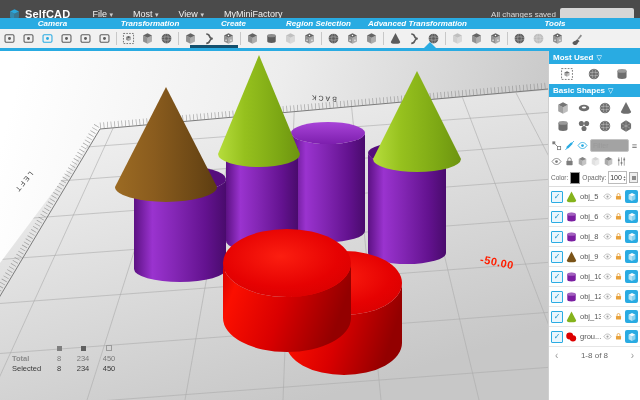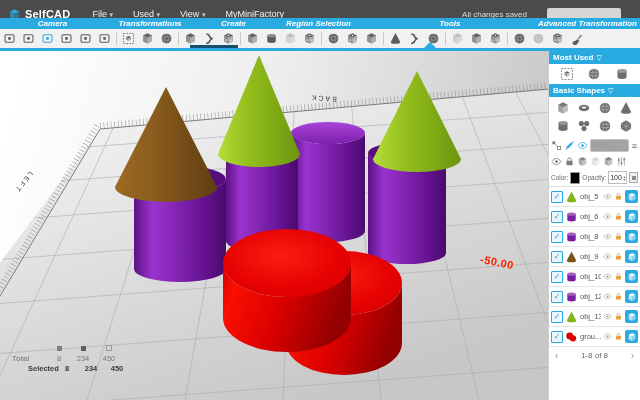--- a/index.html
+++ b/index.html
@@ -7,21 +7,21 @@
        font-family:"Liberation Sans",sans-serif;background:#fff;-webkit-font-smoothing:antialiased;}
   
   .topbar{position:absolute;top:0;left:0;width:640px;height:28px;background:#4b4b4b;
           display:flex;align-items:center;color:#fff;}
   .logo{display:flex;align-items:center;gap:4px;margin-left:8px;}
   .logo svg{width:13px;height:13px;}
   .logo-text{font-size:11px;font-weight:bold;letter-spacing:.2px;}
   .menus{display:flex;gap:20px;margin-left:22px;}
   .menu-item{font-size:9px;color:#f1f1f1;cursor:default;}
   .menu-item .caret{font-size:7px;color:#cfcfcf;}
-  .topbar-right{margin-left:auto;display:flex;align-items:center;gap:20px;margin-right:19px;text-decoration:underline;}
+  .topbar-right{margin-left:auto;display:flex;align-items:center;gap:4px;margin-right:6px;text-decoration:underline;}
   .save-status{font-size:8px;color:#dcdcdc;}
   .user-btn{width:74px;height:13px;background:#d6d6d6;border-radius:2px;}
   
   .ribbon{position:absolute;top:18px;left:0;width:640px;height:11px;background:#29abe2;display:flex;}
   .ribbon-sec{display:flex;align-items:center;justify-content:center;color:#fff;
               font-size:8px;font-weight:bold;white-space:nowrap;font-style:italic;}
   
   .toolbar{position:absolute;top:29px;left:0;width:640px;height:19px;background:#f1f1f1;
            border-bottom:3px solid #29abe2;display:flex;align-items:center;box-sizing:content-box;}
   .tbtn{width:19px;height:17px;display:flex;align-items:center;justify-content:center;flex:0 0 auto;}
@@ -38,21 +38,21 @@
   .scene-svg{position:absolute;top:0;left:0;}
   .measure{position:absolute;left:480px;top:205px;color:#ff1e00;font-size:11px;font-weight:bold;
            transform:rotate(11deg);letter-spacing:.5px;}
   .stats{position:absolute;left:12px;top:292px;display:grid;
          grid-template-columns:36px 22px 26px 26px;grid-auto-rows:10px;align-items:center;font-size:7.5px;}
   .sq{width:5px;height:5px;background:#7f7f7f;display:inline-block;justify-self:center;}
   .sq.dark{background:#5f5f5f;}
   .sq.outline{background:transparent;border:1px solid #9a9a9a;width:4px;height:4px;}
   .st-label{color:#8b8b8b;font-weight:bold;}
   .st-val{color:#7a7a7a;justify-self:center;}
-  .stats .sel{color:#3a3a3a;font-weight:bold;margin-left:16px;}
+  .stats .sel{color:#3a3a3a;font-weight:normal;}
   
   .sidebar{position:absolute;top:51px;right:0;width:92px;height:349px;background:#fff;
            border-left:1px solid #cfcfcf;box-sizing:border-box;}
   .p-head{height:13px;background:#29abe2;color:#fff;font-size:8px;font-weight:bold;
           display:flex;align-items:center;padding:0 4px;gap:3px;}
   .p-head .tri{font-size:7px;font-weight:normal;}
   .p-head .spacer{flex:1;}
   .p-head .hicon{font-size:8px;font-weight:normal;}
   .irow{display:flex;align-items:center;justify-content:space-around;padding:3px 4px;}
   .sicon{width:14px;height:14px;color:#6e6e6e;}
@@ -181,37 +181,37 @@
 
 <div class="topbar">
   <div class="logo">
     <svg class="logo-i" style="color:#29abe2;width:13px;height:13px">
         <use href="#i-cube"></use>
       </svg>
     <span class="logo-text">SelfCAD</span>
   </div>
   <div class="menus">
     <span class="menu-item"><span>File</span> <span class="caret">▾</span></span>
-    <span class="menu-item"><span>Used</span> <span class="caret">▾</span></span>
+    <span class="menu-item"><span>Most</span> <span class="caret">▾</span></span>
     <span class="menu-item"><span>View</span> <span class="caret">▾</span></span>
     <span class="menu-item"><span>MyMiniFactory</span></span>
   </div>
   <div class="topbar-right">
     <span class="save-status">All changes saved</span>
     <span class="user-btn"></span>
   </div>
 </div>
 
 <div class="ribbon">
   <div class="ribbon-sec" style="width:105px">Camera</div>
-  <div class="ribbon-sec" style="width:90px">Transformations</div>
+  <div class="ribbon-sec" style="width:90px">Transformation</div>
   <div class="ribbon-sec" style="width:77px">Create</div>
   <div class="ribbon-sec" style="width:93px">Region Selection</div>
+  <div class="ribbon-sec" style="width:105px">Advanced Transformation</div>
   <div class="ribbon-sec" style="width:170px">Tools</div>
-  <div class="ribbon-sec" style="width:105px">Advanced Transformation</div>
 </div>
 
 <div class="toolbar">
   <span class="tbtn">
       <svg class="ticon">
         <use href="#i-cam"></use>
       </svg>
     </span>
   <span class="tbtn">
       <svg class="ticon">

